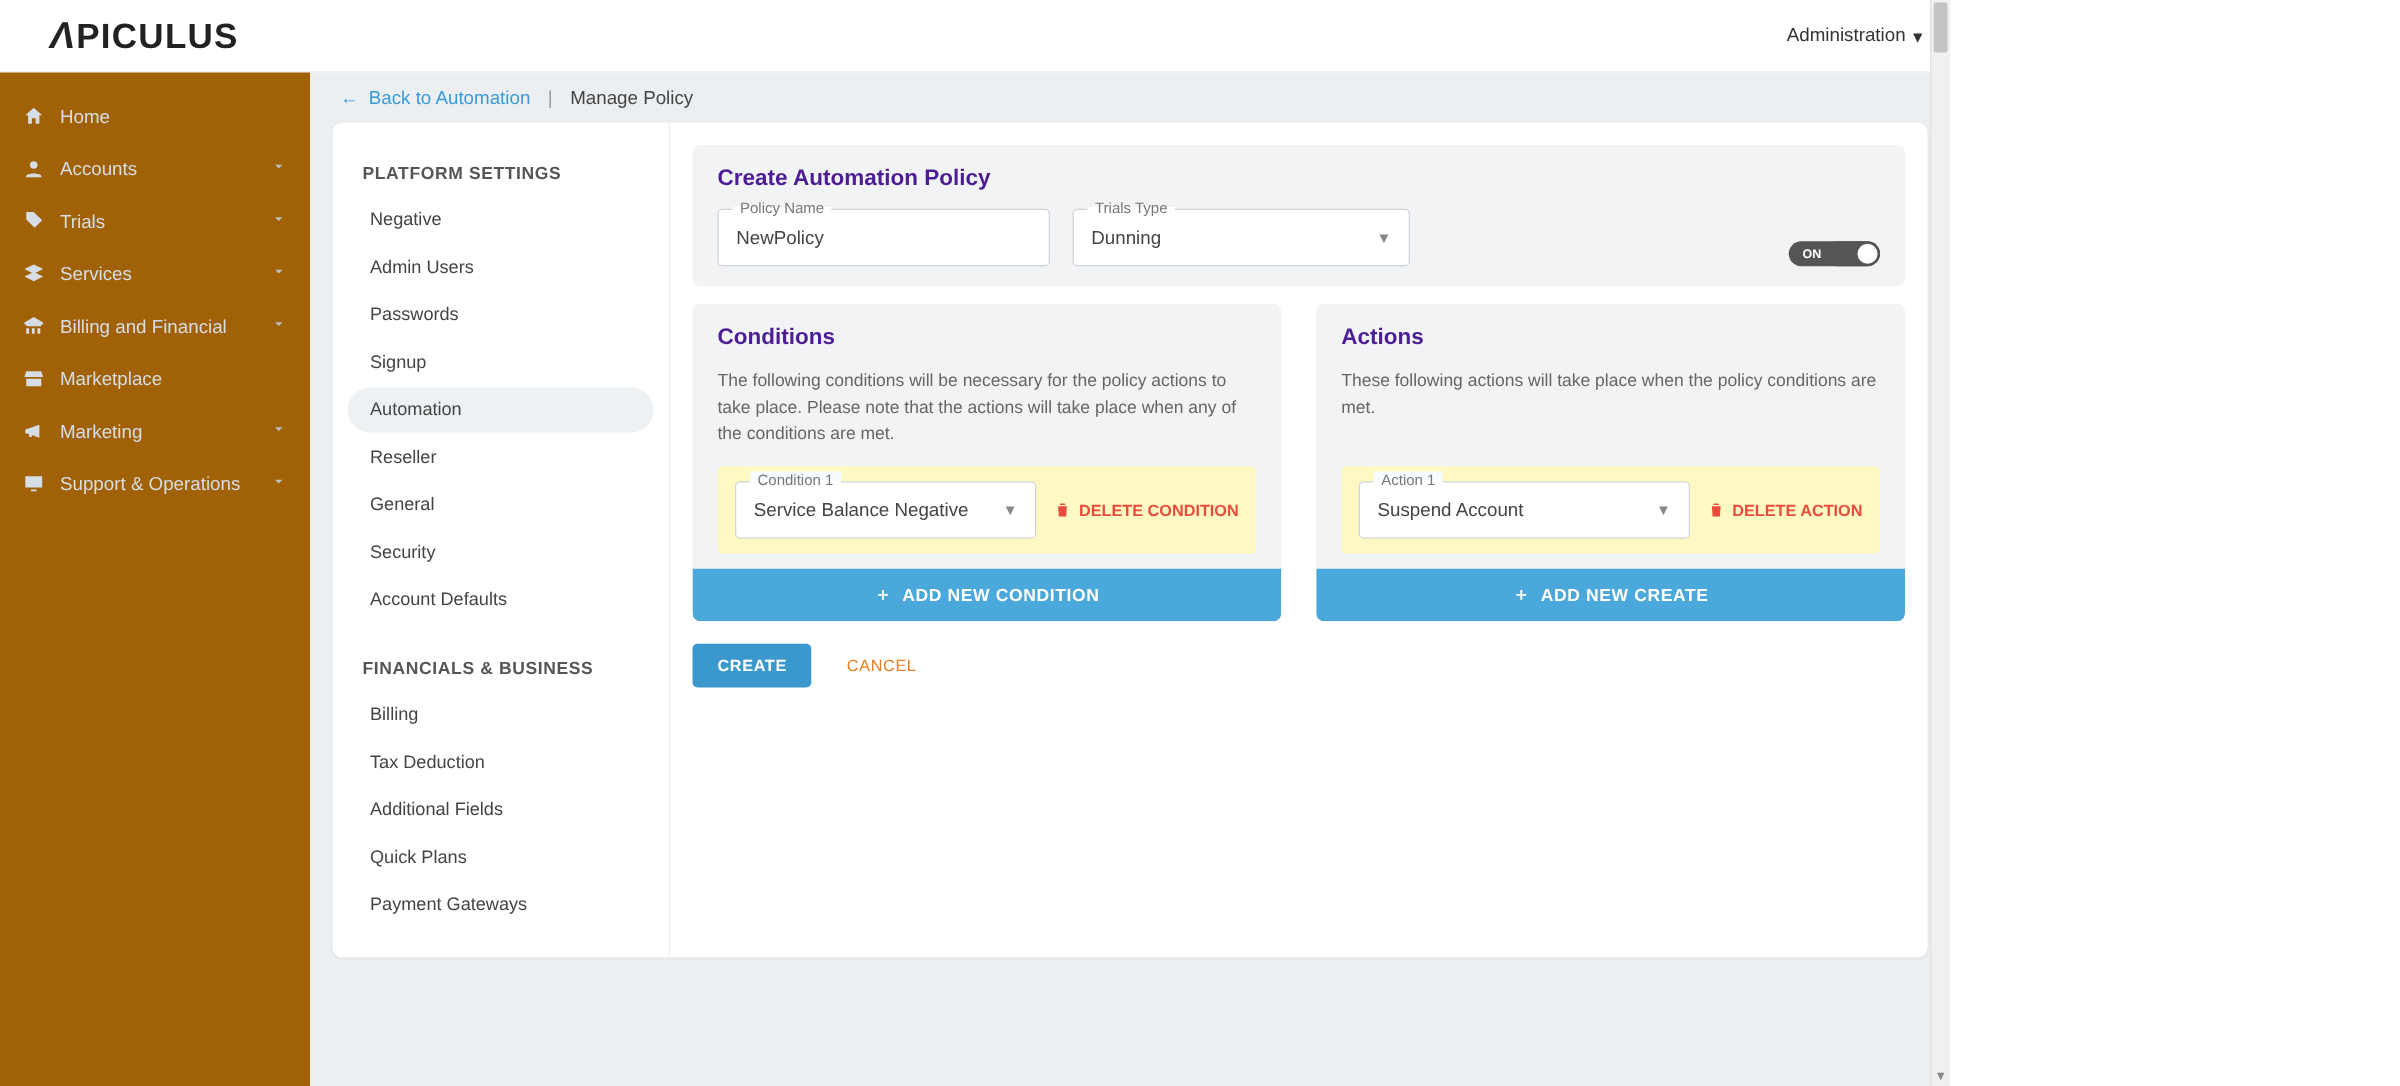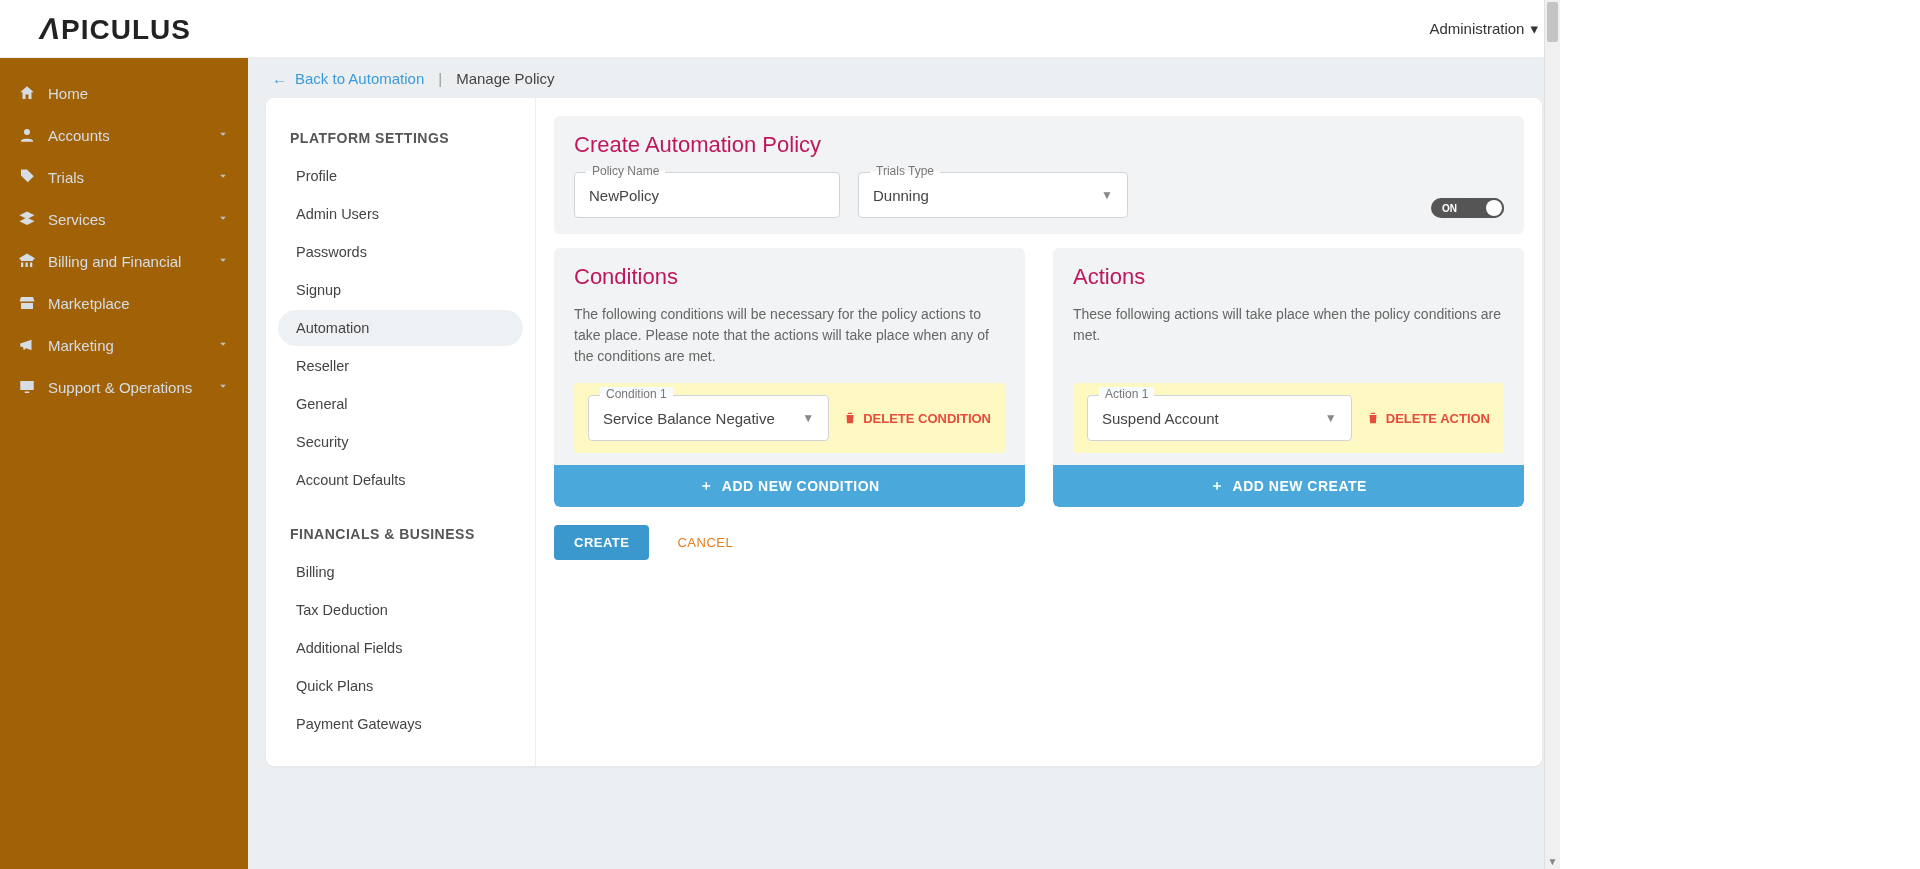--- a/index.html
+++ b/index.html
@@ -30,21 +30,21 @@
 
   
   .settings-nav { width: 270px; border-right: 1px solid #eee; padding: 22px 12px; }
   .settings-group-title { font-size: 14px; font-weight: 600; color: #555; letter-spacing: 0.5px; padding: 10px 12px; }
   .settings-item { padding: 10px 18px; margin: 2px 0; border-radius: 18px; cursor: pointer; font-size: 14.5px; color: #444; }
   .settings-item.active { background: #eef1f3; }
 
   
   .form-area { flex: 1; padding: 18px 18px 30px 18px; display: flex; flex-direction: column; gap: 14px; }
   .card { background: #f1f3f4; border-radius: 6px; padding: 16px 20px; }
-  .card-title { color: #be185d; font-size: 22px; font-weight: 400; margin-bottom: 14px; }
+  .card-title { color: #4c1d95; font-size: 18px; font-weight: 700; margin-bottom: 14px; }
   .card-desc { color: #666; font-size: 14px; line-height: 1.5; margin-bottom: 16px; }
 
   .row { display: flex; gap: 18px; align-items: flex-end; }
   .field { position: relative; }
   .field-label { position: absolute; top: -8px; left: 12px; background: linear-gradient(#f1f3f4 50%, #fff 50%); padding: 0 6px; font-size: 12px; color: #777; }
   .field-input, .field-select { width: 100%; height: 46px; border: 1px solid #d0d4d8; border-radius: 4px; background: #fff; padding: 0 14px; font-size: 15px; color: #444; }
   .field-select { display: flex; align-items: center; justify-content: space-between; cursor: pointer; }
   .field-select .dd { color: #888; font-size: 12px; }
 
   .toggle { margin-left: auto; display: flex; align-items: center; }
@@ -204,21 +204,21 @@
           <span>Back to Automation</span>
         </a>
         <span class="sep">|</span>
         <span style="color:#444;">Manage Policy</span>
       </div>
 
       <div class="panel-wrap">
         <div class="panel">
           <div class="settings-nav">
             <div class="settings-group-title">PLATFORM SETTINGS</div>
-            <div class="settings-item">Profile</div>
+            <div class="settings-item">Negative</div>
             <div class="settings-item">Admin Users</div>
             <div class="settings-item">Passwords</div>
             <div class="settings-item">Signup</div>
             <div class="settings-item active">Automation</div>
             <div class="settings-item">Reseller</div>
             <div class="settings-item">General</div>
             <div class="settings-item">Security</div>
             <div class="settings-item">Account Defaults</div>
 
             <div class="settings-group-title" style="margin-top:18px;">FINANCIALS &amp; BUSINESS</div>

